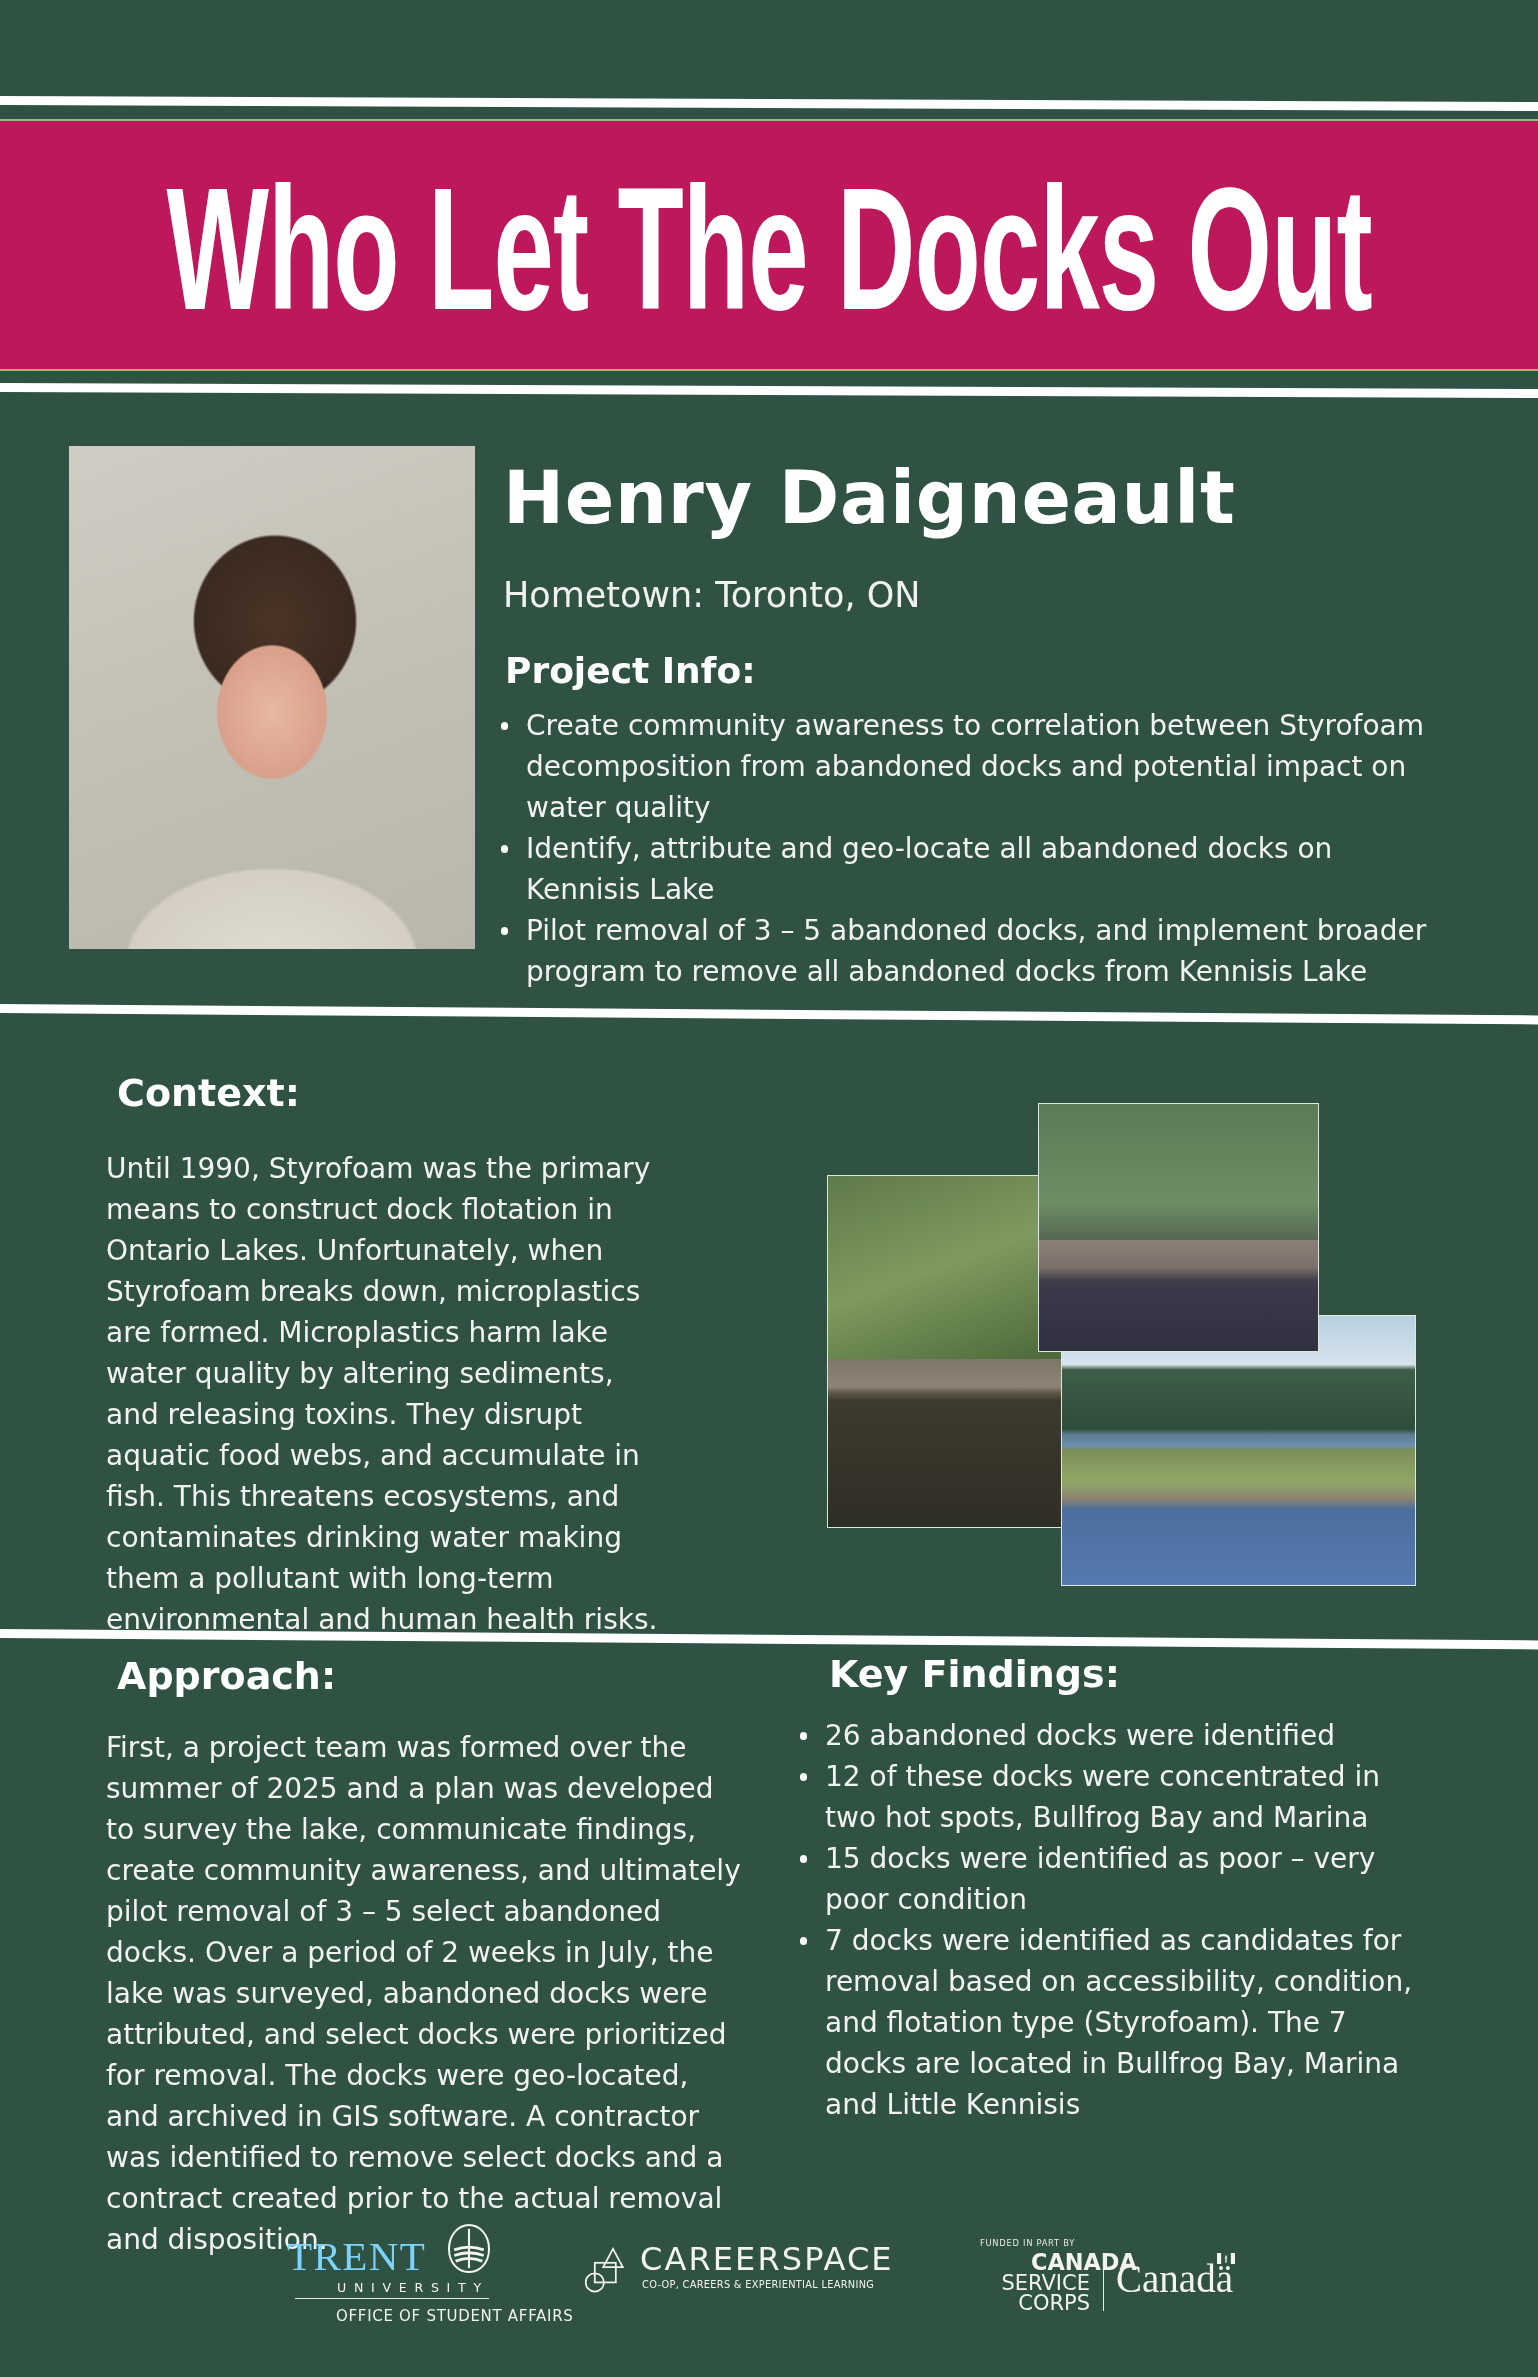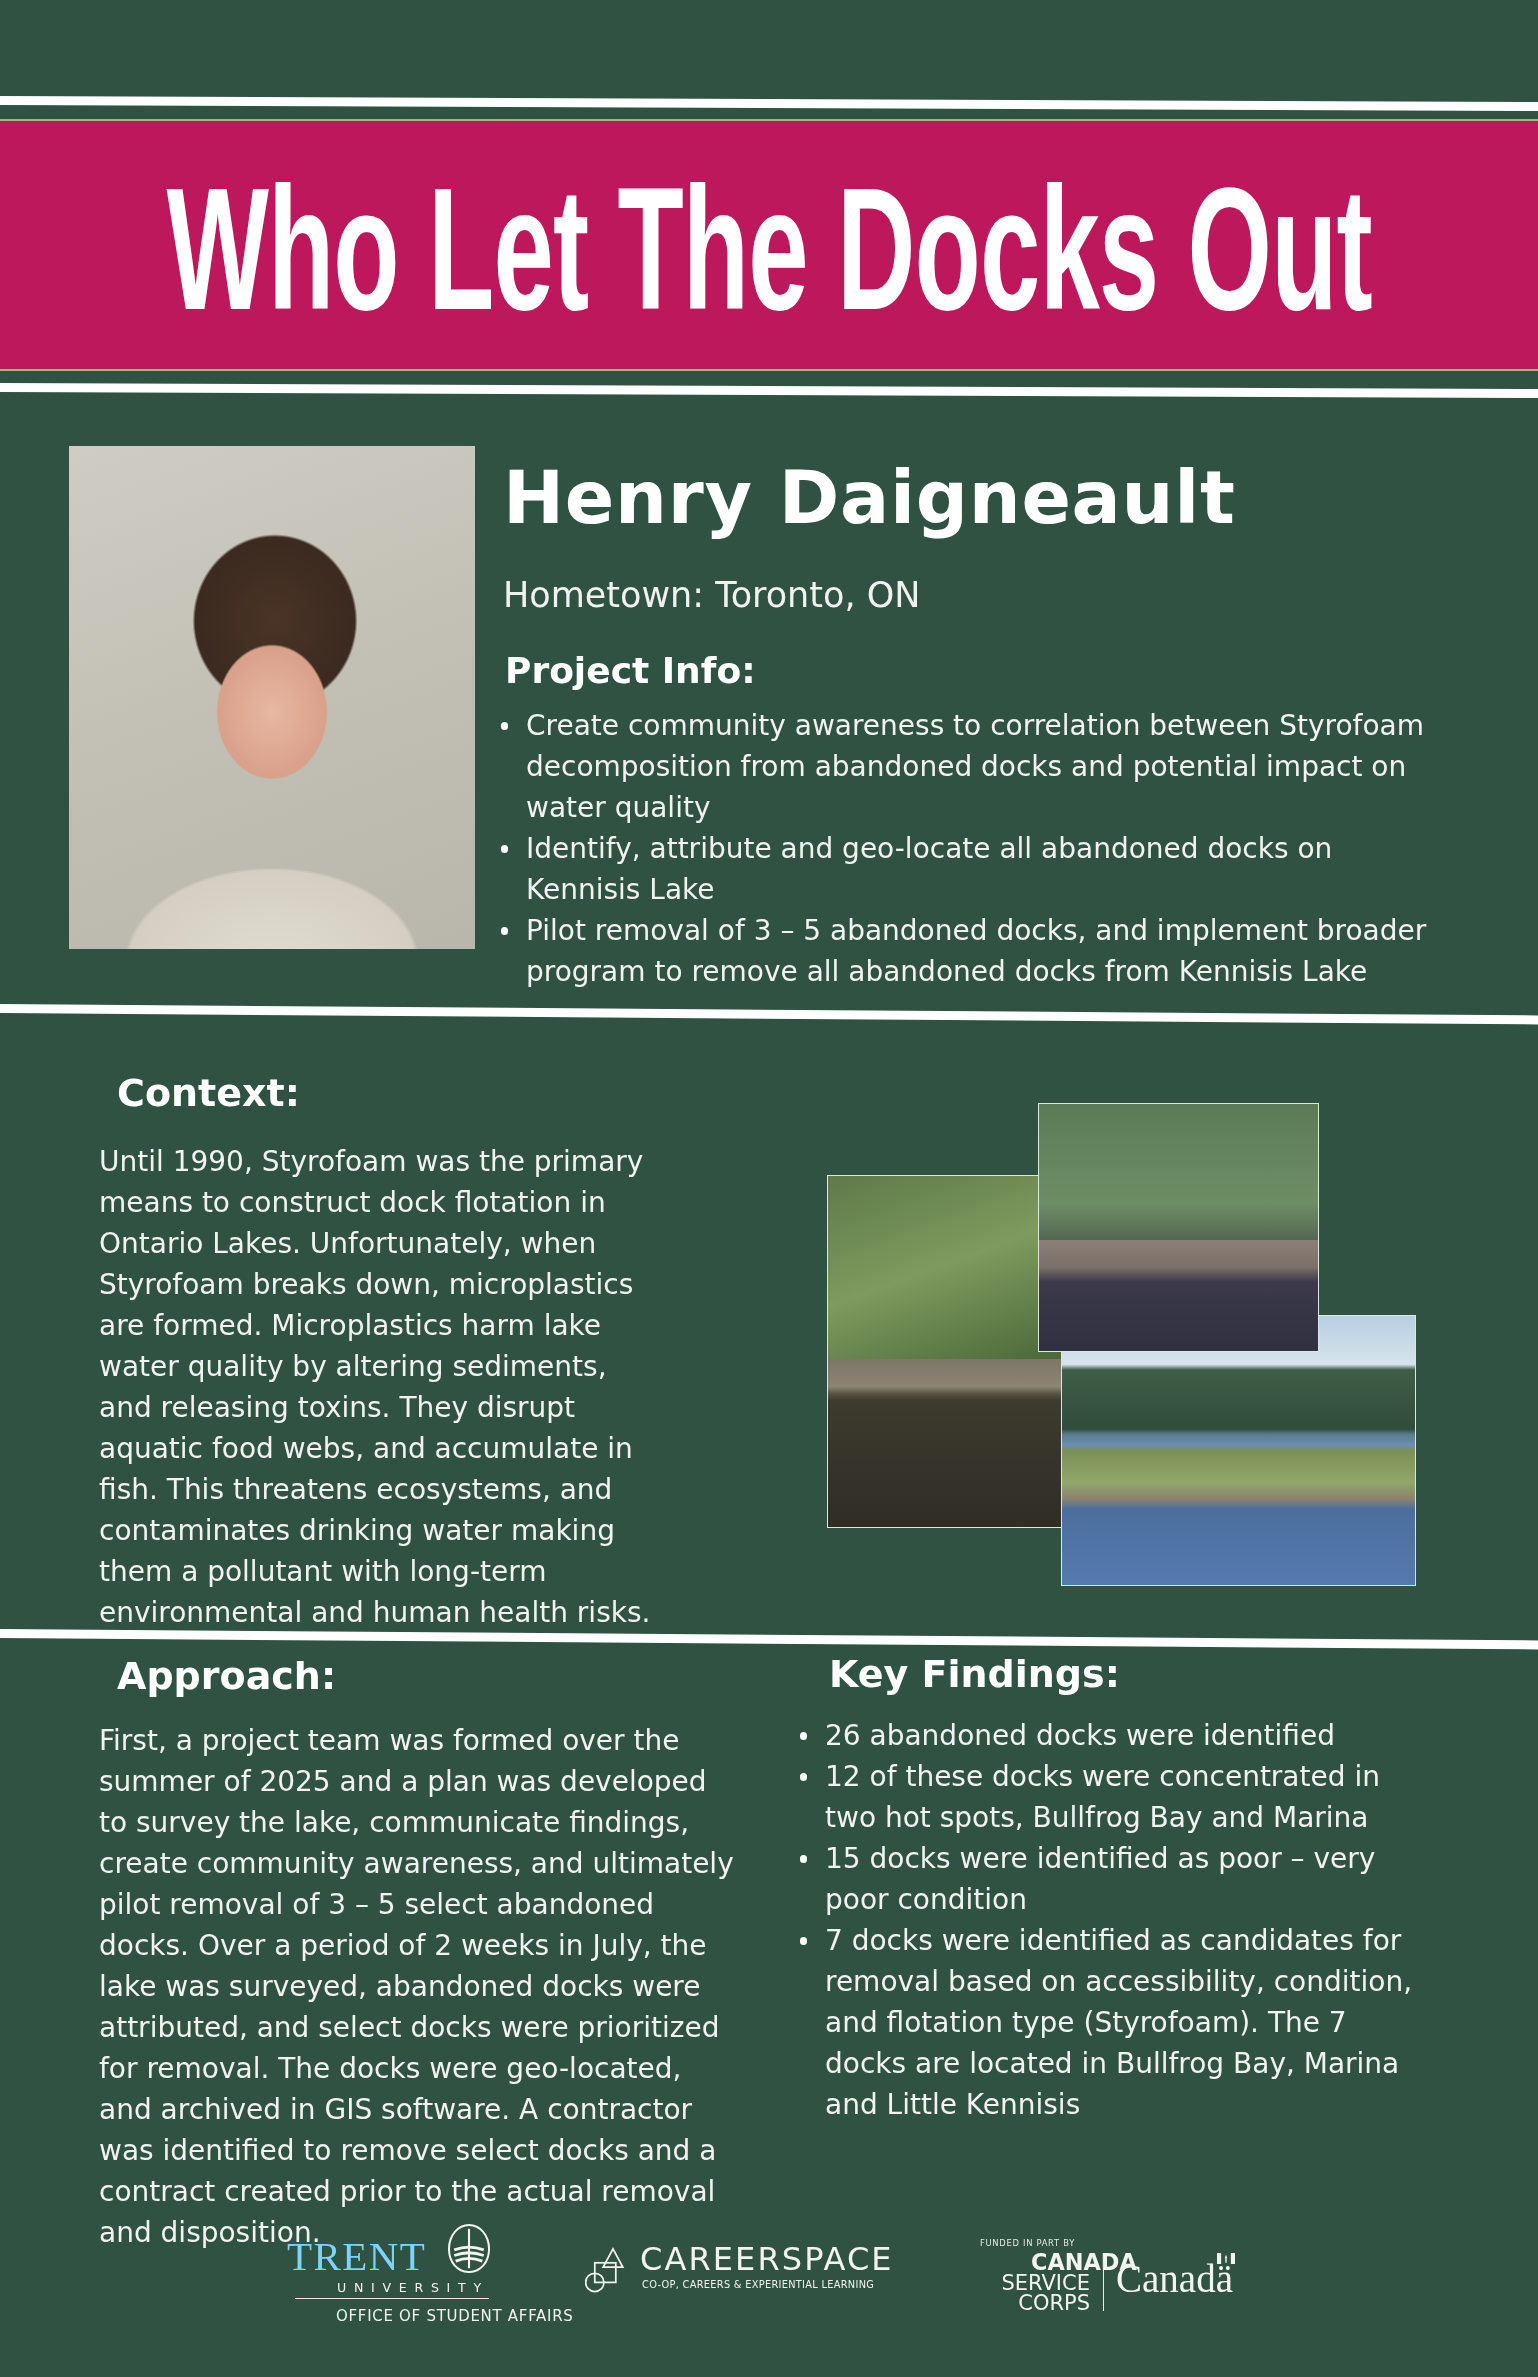--- a/index.html
+++ b/index.html
@@ -50,21 +50,21 @@
   .bullets {
     position:absolute; margin:0; padding:0; list-style:none;
     font-size:28px; line-height:41px; color:#f2f2f2;
   }
   .bullets li { position:relative; padding-left:28px; }
   .bullets li::before {
     content:""; position:absolute; left:2.8px; top:17px; width:7.7px; height:7.7px;
     border-radius:50%; background:#ffffff;
   }
   .body-text {
-    position:absolute; margin:5px; font-size:28px; line-height:41px; color:#f2f2f2;
+    position:absolute; margin:12px; font-size:28px; line-height:41px; color:#f2f2f2;
   }
   .dock-photo { position:absolute; overflow:hidden; border:1.4px solid #dfe6e2; box-sizing:border-box; }
   .dp-left {
     left:827px; top:1175px; width:238px; height:353px;
     background:
       linear-gradient(180deg, rgba(0,0,0,0) 0%, rgba(0,0,0,0) 52%, #7d7566 52%, #8d8474 60%, #5a5444 62%, #3d3a2e 64%, #2f2e25 100%),
       linear-gradient(160deg, #5f7a4a 0%, #7e9a5d 30%, #4d6a3b 60%, #3e5532 100%);
   }
   .dp-top {
     left:1038px; top:1103px; width:281px; height:249px;

